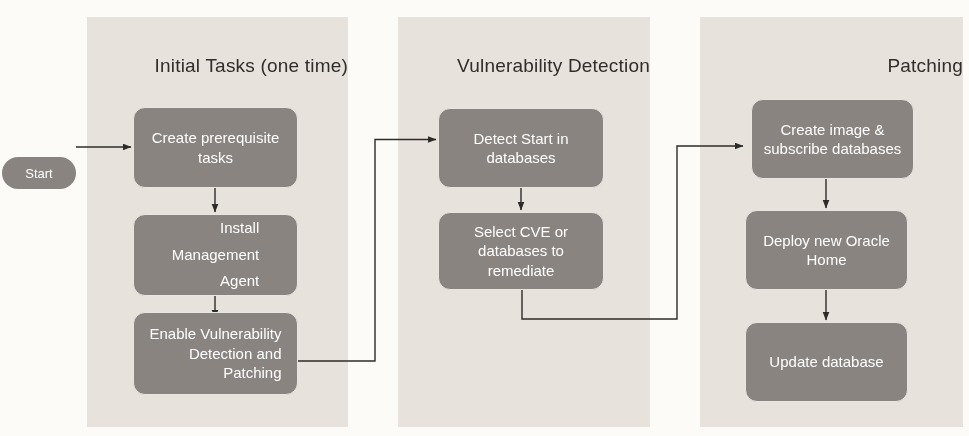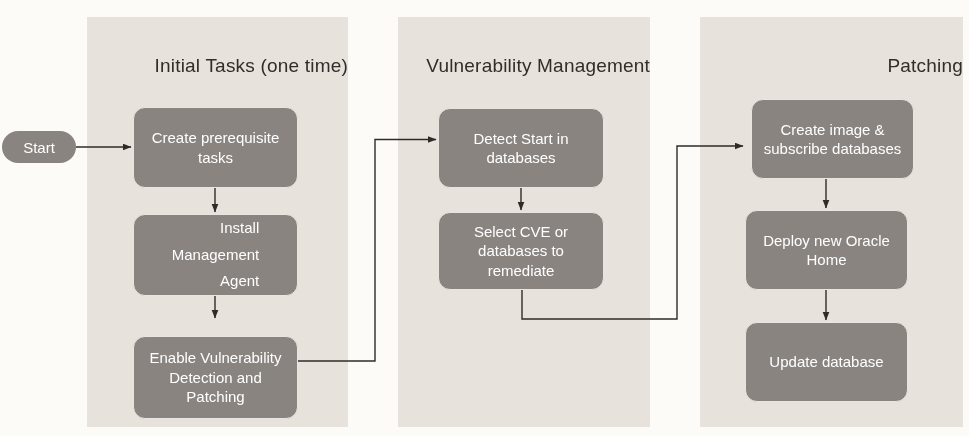--- a/index.html
+++ b/index.html
@@ -47,21 +47,22 @@
     white-space:pre-line;
     padding:4px 6px;
   }
   .box.wide-lines{line-height:1.78;}
   .pill{
     position:absolute;
     background:var(--box-fill);
     color:var(--box-text);
     border-radius:16px;
     display:flex;align-items:center;justify-content:center;
-    font-size:15px;
+    font-size:13px;
+    margin-top:26px;
   }
   .connectors{
     position:absolute;left:0;top:0;width:969px;height:436px;
     pointer-events:none;
   }
   .connectors polyline{
     fill:none;
     stroke:var(--connector);
     stroke-width:1.4;
   }
@@ -69,21 +70,21 @@
 </style>
 </head>
 <body>
 
 <div class="stage">
 
   <div class="col" style="left:87px;width:261px;">
     <div class="col-title">Initial Tasks (one time)</div>
   </div>
   <div class="col" style="left:398px;width:252px;">
-    <div class="col-title">Vulnerability Management</div>
+    <div class="col-title">Vulnerability Detection</div>
   </div>
   <div class="col" style="left:700px;width:263px;">
     <div class="col-title">Patching</div>
   </div>
 
   <svg class="connectors" viewBox="0 0 969 436">
     <defs>
       <marker id="arrow" markerUnits="userSpaceOnUse" markerWidth="10" markerHeight="8" refX="8.5" refY="3.5" orient="auto">
         <path class="arrowhead" d="M0,0 L9,3.5 L0,7 Z"></path>
       </marker>
@@ -98,21 +99,21 @@
     <polyline points="826,290 826,320" marker-end="url(#arrow)"></polyline>
   </svg>
 
   <div class="pill" style="left:2px;top:131px;width:74px;height:32px;">Start</div>
 
   <div class="box" style="left:133px;top:107px;width:165px;height:81px;">Create prerequisite
 tasks</div>
   <div class="box wide-lines" style="left:133px;top:214px;width:165px;height:82px;text-align:right;">Install
 Management
 Agent</div>
-  <div class="box" style="left:133px;top:336px;width:165px;height:83px;">Enable Vulnerability
+  <div class="box" style="left:133px;top:312px;width:165px;height:83px;text-align:right;">Enable Vulnerability
 Detection and
 Patching</div>
 
   <div class="box" style="left:438px;top:108px;width:166px;height:80px;">Detect Start in
 databases</div>
   <div class="box" style="left:438px;top:212px;width:166px;height:78px;">Select CVE or
 databases to
 remediate</div>
 
   <div class="box" style="left:751px;top:99px;width:163px;height:80px;">Create image  &amp;

